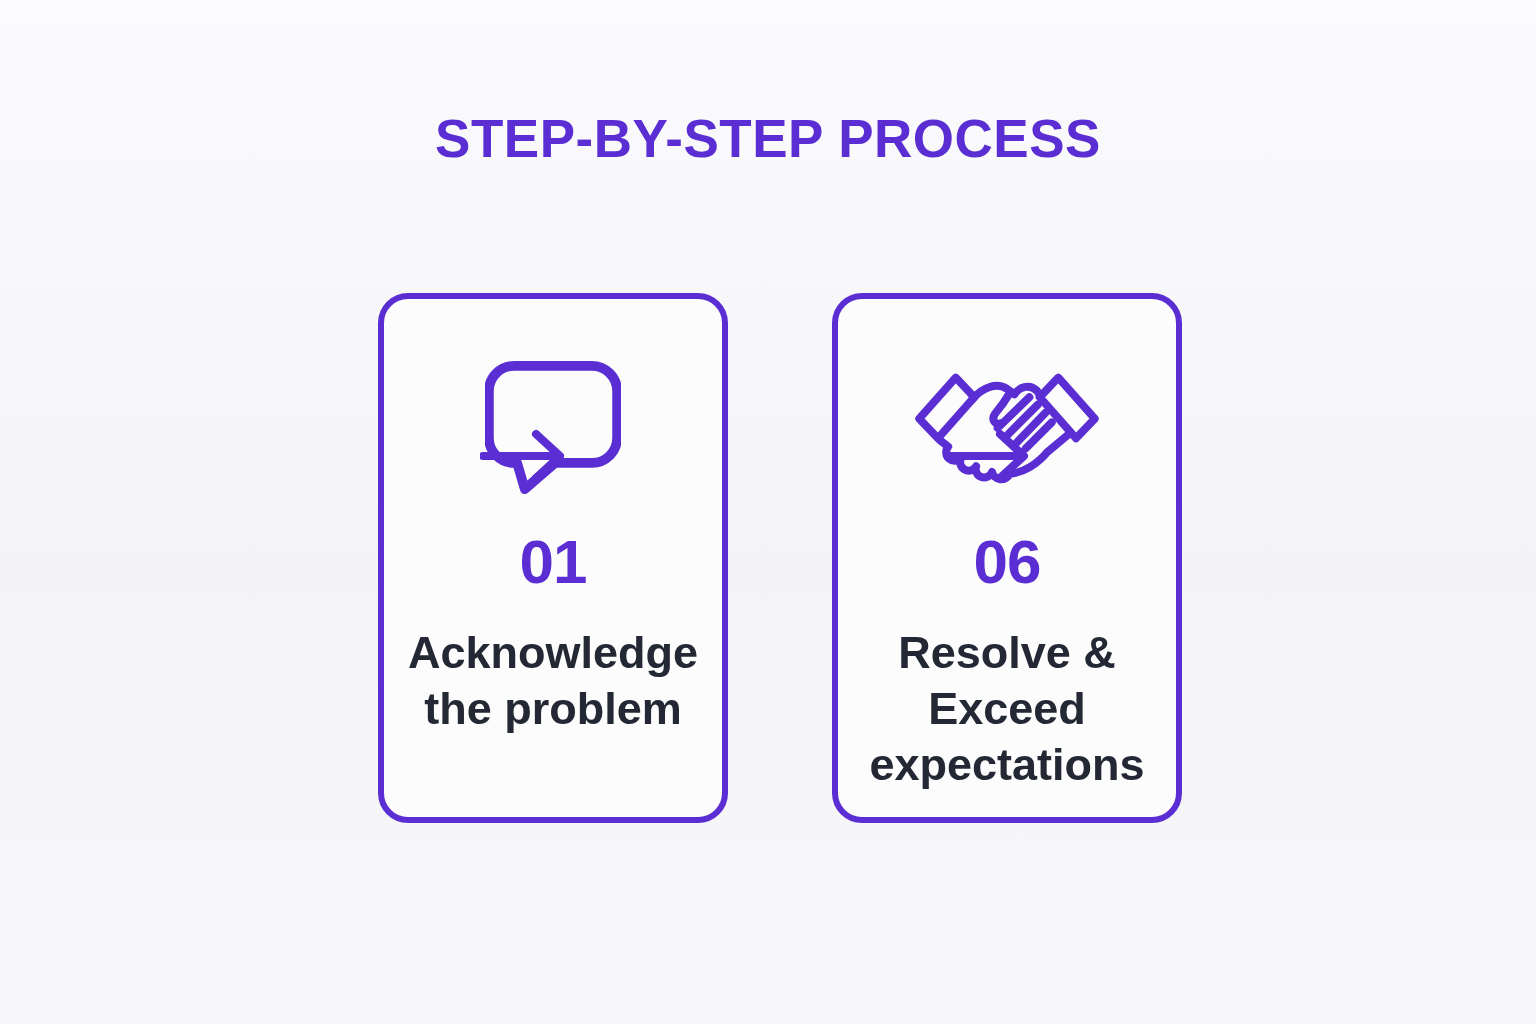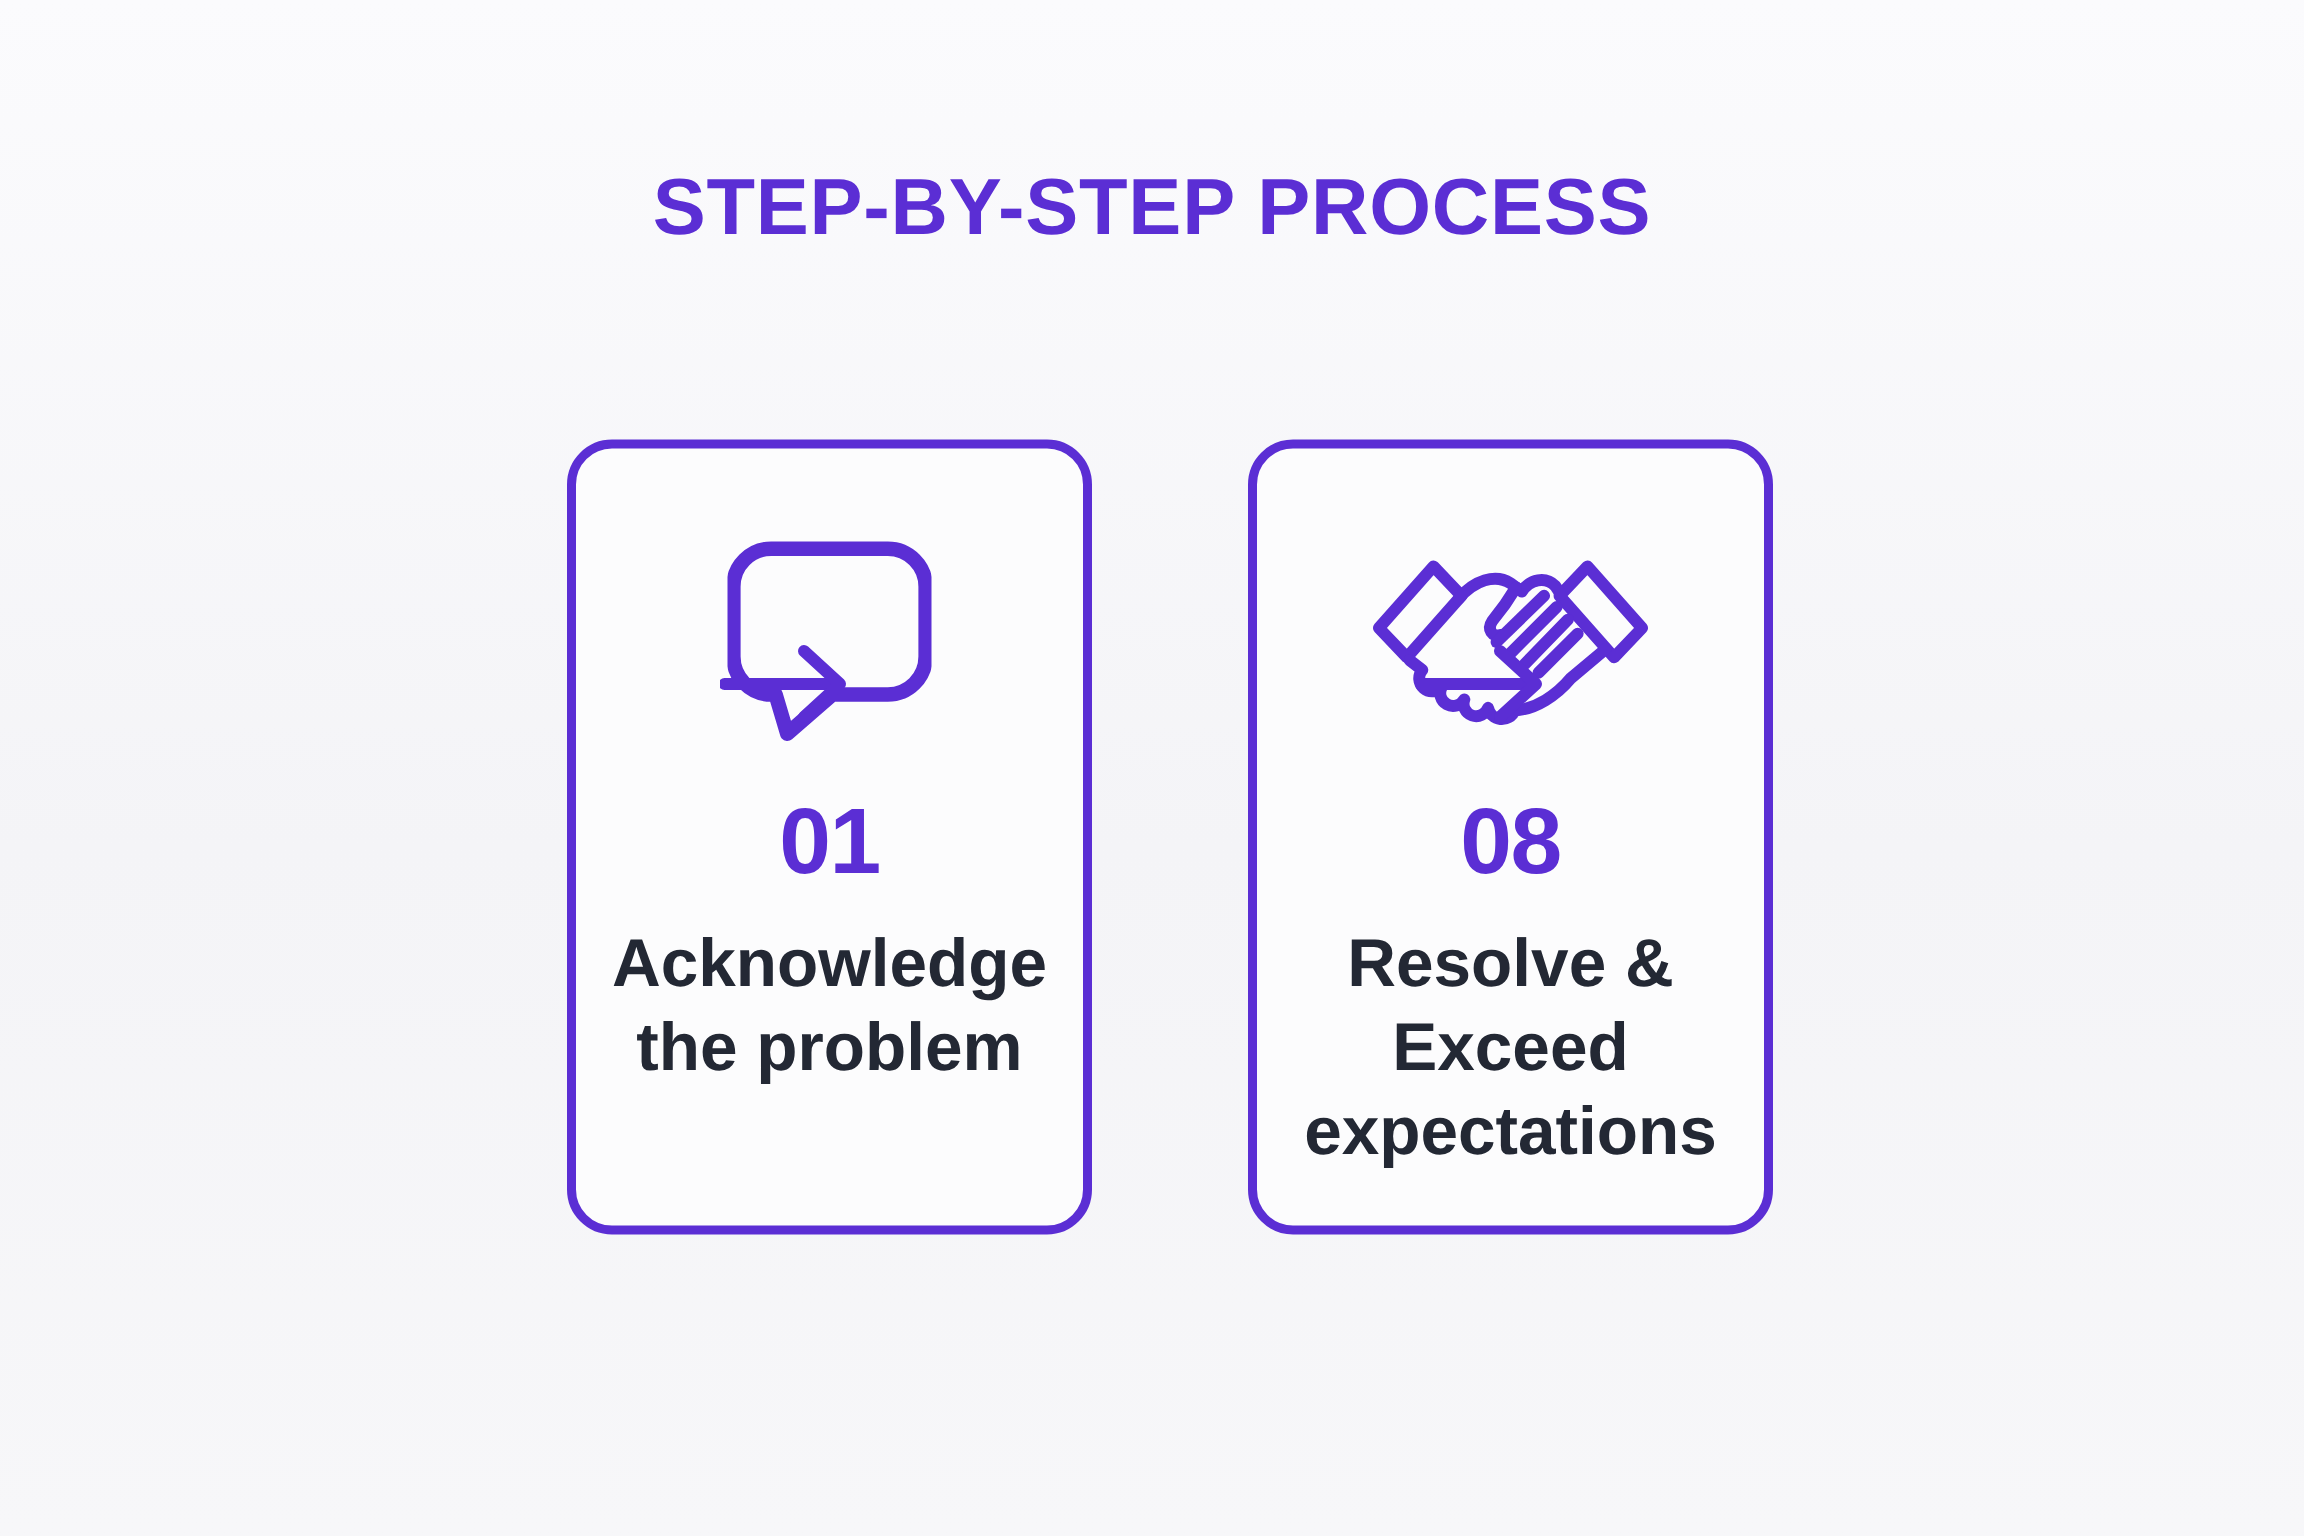--- a/index.html
+++ b/index.html
@@ -55,21 +55,21 @@
   }
   .num {
     margin-top: 30px;
     font-size: 62px;
     line-height: 64px;
     font-weight: 700;
     letter-spacing: -1px;
     color: #5b2ed4;
   }
   .label {
-    margin-top: 20px;
+    margin-top: 31px;
     font-size: 45px;
     line-height: 56px;
     font-weight: 700;
     color: #232834;
     text-align: center;
     white-space: pre-line;
   }
   .arrow {
     position: absolute;
     top: 420px;
@@ -113,21 +113,21 @@
               <path d="M104,36 C98,46 92,54 87,60 C83,66 87,72 93,70"></path>
               <path d="M124,42 L90,75"></path>
               <path d="M133,50 L100,83"></path>
               <path d="M141,59 L110,91"></path>
               <path d="M148,69 L120,97"></path>
               <path d="M28,88 L37,95 A9,9 0 0 0 51,107 A9,9 0 0 0 67,116 A9,9 0 0 0 84,122 A10,10 0 0 0 103,124 C118,123 133,113 143,101 L168,80"></path>
             </g>
           </svg>
         </span>
       </div>
-      <div class="num">08</div>
+      <div class="num">06</div>
       <div class="label">Resolve &amp;
 Exceed
 expectations</div>
     </div>
 
 
   </div>
 
   <div class="arrow arrow-1">
     <svg width="92" height="72" viewBox="0 0 92 72" fill="none">

